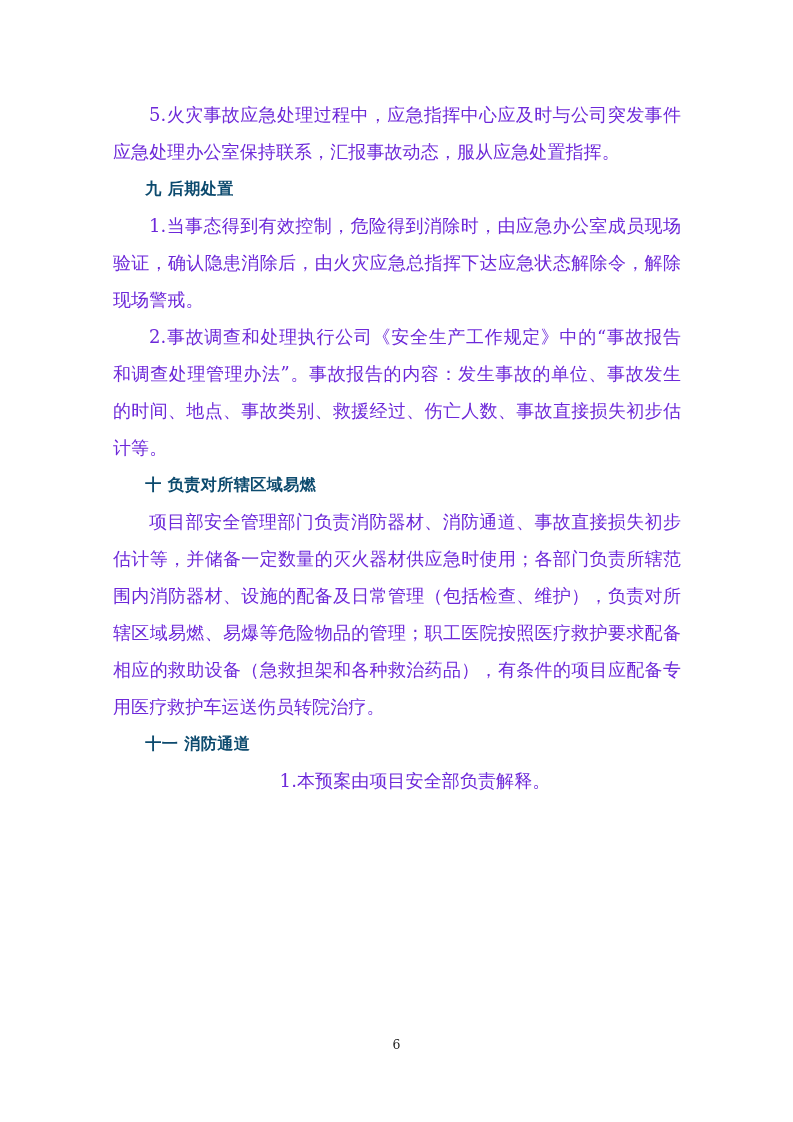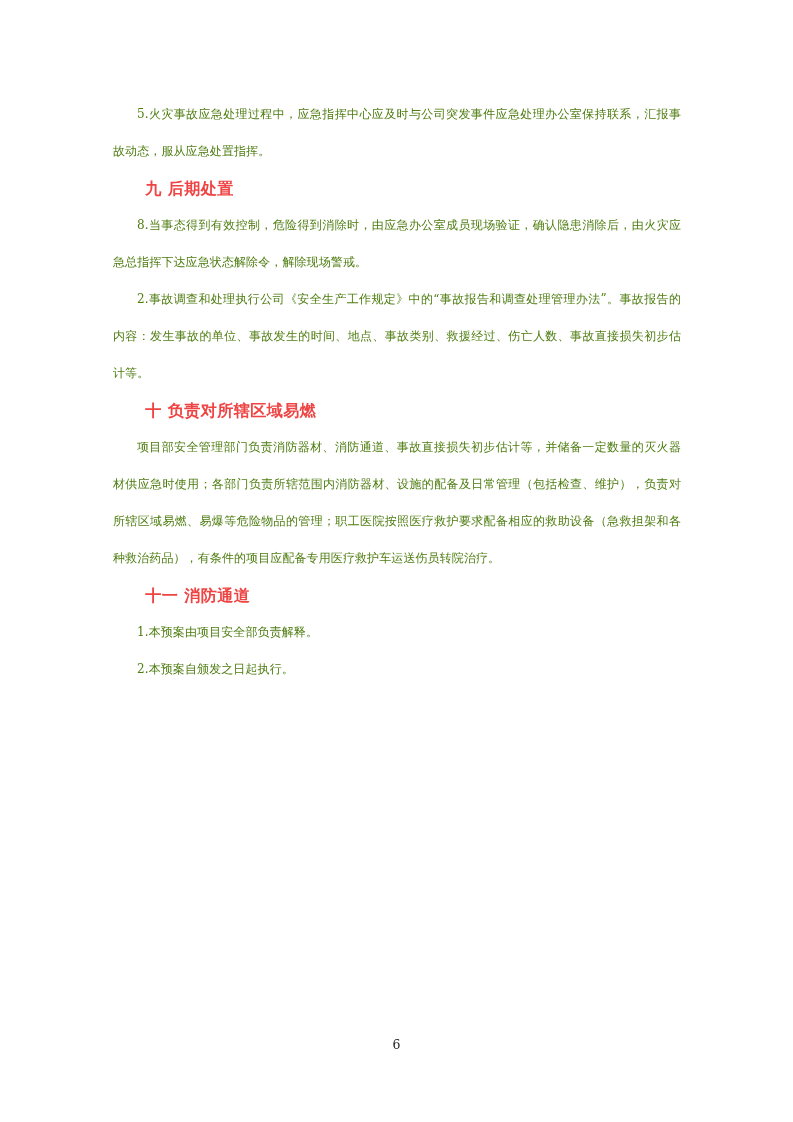--- a/index.html
+++ b/index.html
@@ -24,62 +24,61 @@
     background: #ffffff;
   }
   .content {
     position: absolute;
     left: 113px;
     top: 96px;
     width: 568px;
   }
   .para {
     margin: 0;
-    font-size: 12px;
+    font-size: 18px;
     line-height: 37px;
     text-align: justify;
     text-justify: inter-ideograph;
     text-indent: 2em;
     letter-spacing: 0.1px;
-    color: #4d7c0f;
+    color: #6d28d9;
     font-weight: 400;
   }
   .heading {
     margin: 0;
     font-size: 16.1px;
     line-height: 37px;
     text-indent: 2em;
     font-weight: bold;
-    color: #ef4444;
+    color: #0c4a6e;
     letter-spacing: 0.4px;
     font-family: "DejaVu Sans", "Liberation Sans", sans-serif;
   }
   .short {
-    text-align: left;
+    text-align: center;
   }
   .page-number {
     position: absolute;
     left: 0;
     right: 0;
     top: 1037px;
     text-align: center;
     font-size: 12.4px;
     color: #1c1c1c;
     font-family: "DejaVu Serif", "Liberation Serif", serif;
   }
 </style>
 </head>
 <body>
 
 <div class="page">
   <div class="content" id="body-content">
       <p class="para">5.火灾事故应急处理过程中，应急指挥中心应及时与公司突发事件应急处理办公室保持联系，汇报事故动态，服从应急处置指挥。</p>
       <p class="heading">九  后期处置</p>
-      <p class="para">8.当事态得到有效控制，危险得到消除时，由应急办公室成员现场验证，确认隐患消除后，由火灾应急总指挥下达应急状态解除令，解除现场警戒。</p>
+      <p class="para">1.当事态得到有效控制，危险得到消除时，由应急办公室成员现场验证，确认隐患消除后，由火灾应急总指挥下达应急状态解除令，解除现场警戒。</p>
       <p class="para">2.事故调查和处理执行公司《安全生产工作规定》中的“事故报告和调查处理管理办法”。事故报告的内容：发生事故的单位、事故发生的时间、地点、事故类别、救援经过、伤亡人数、事故直接损失初步估计等。</p>
       <p class="heading">十  负责对所辖区域易燃</p>
       <p class="para">项目部安全管理部门负责消防器材、消防通道、事故直接损失初步估计等，并储备一定数量的灭火器材供应急时使用；各部门负责所辖范围内消防器材、设施的配备及日常管理（包括检查、维护），负责对所辖区域易燃、易爆等危险物品的管理；职工医院按照医疗救护要求配备相应的救助设备（急救担架和各种救治药品），有条件的项目应配备专用医疗救护车运送伤员转院治疗。</p>
       <p class="heading">十一  消防通道</p>
       <p class="para short">1.本预案由项目安全部负责解释。</p>
-      <p class="para short">2.本预案自颁发之日起执行。</p>
     </div>
   <div class="page-number">6</div>
 </div>
 
 </body></html>

